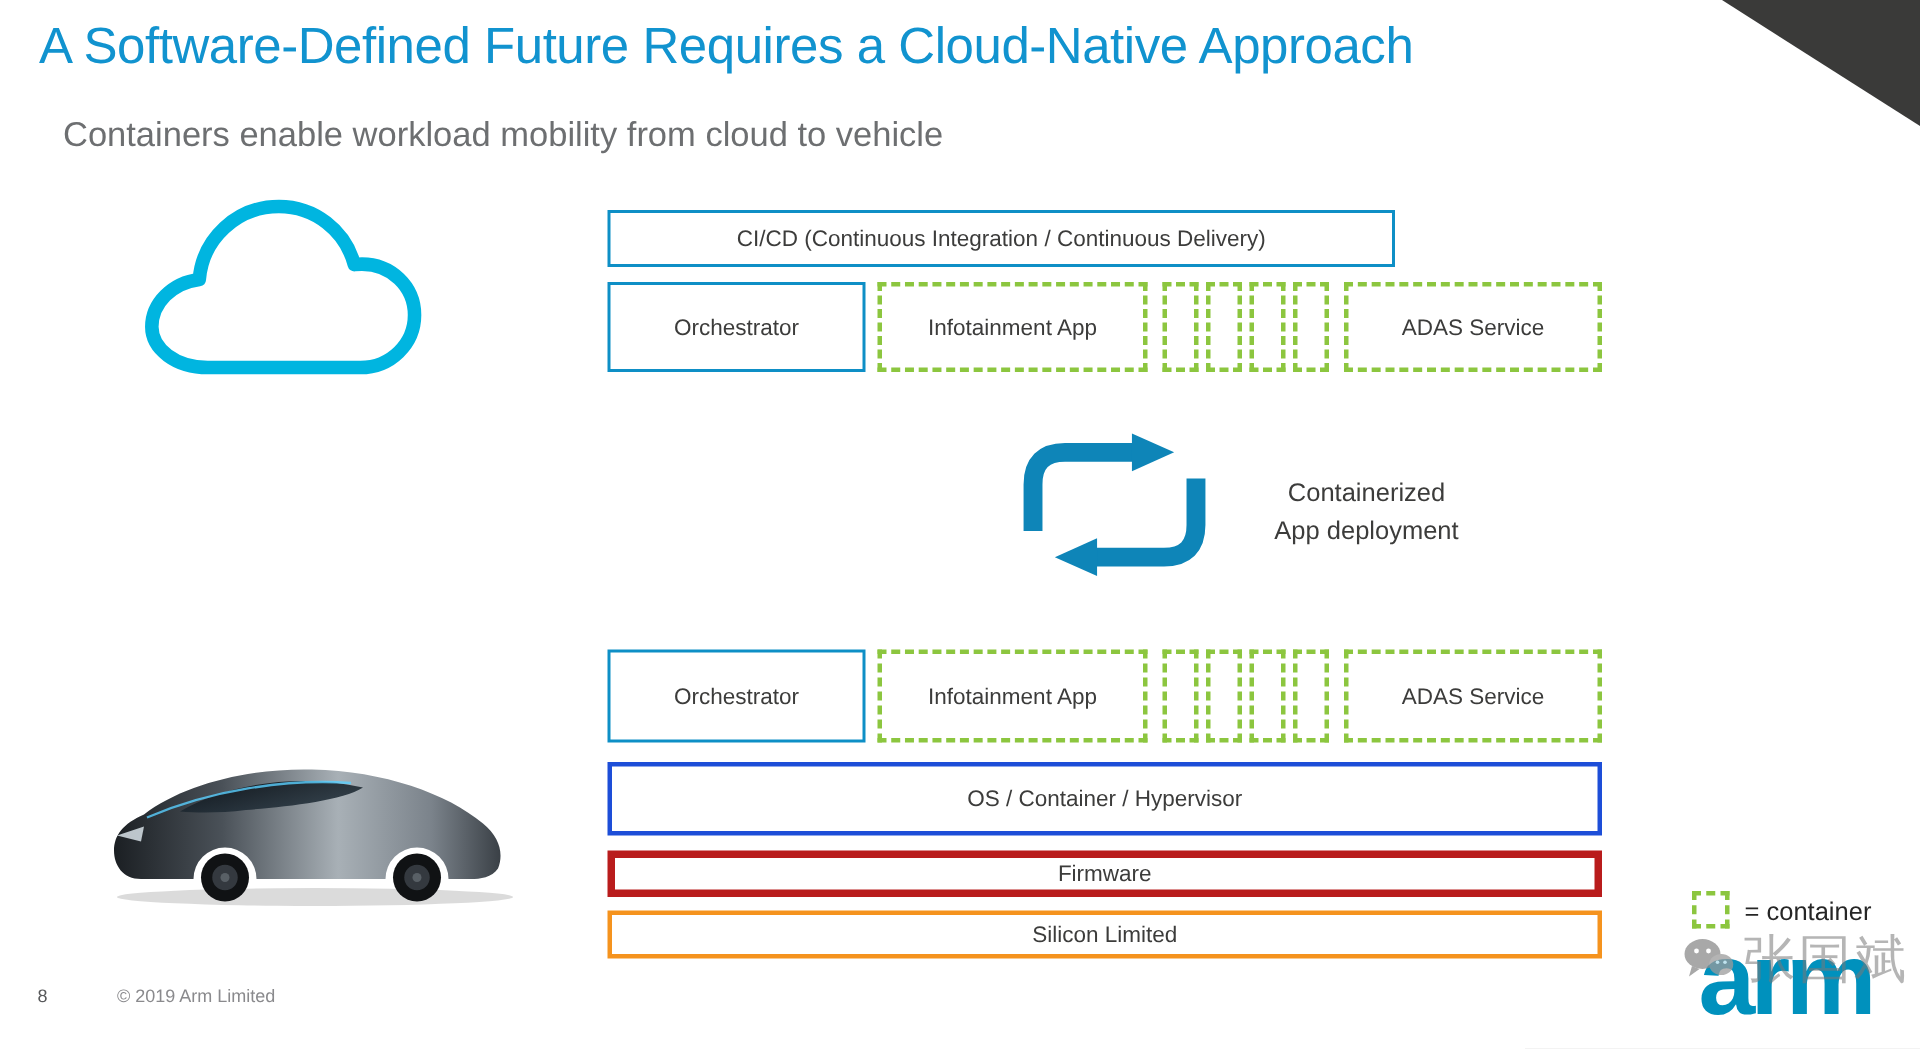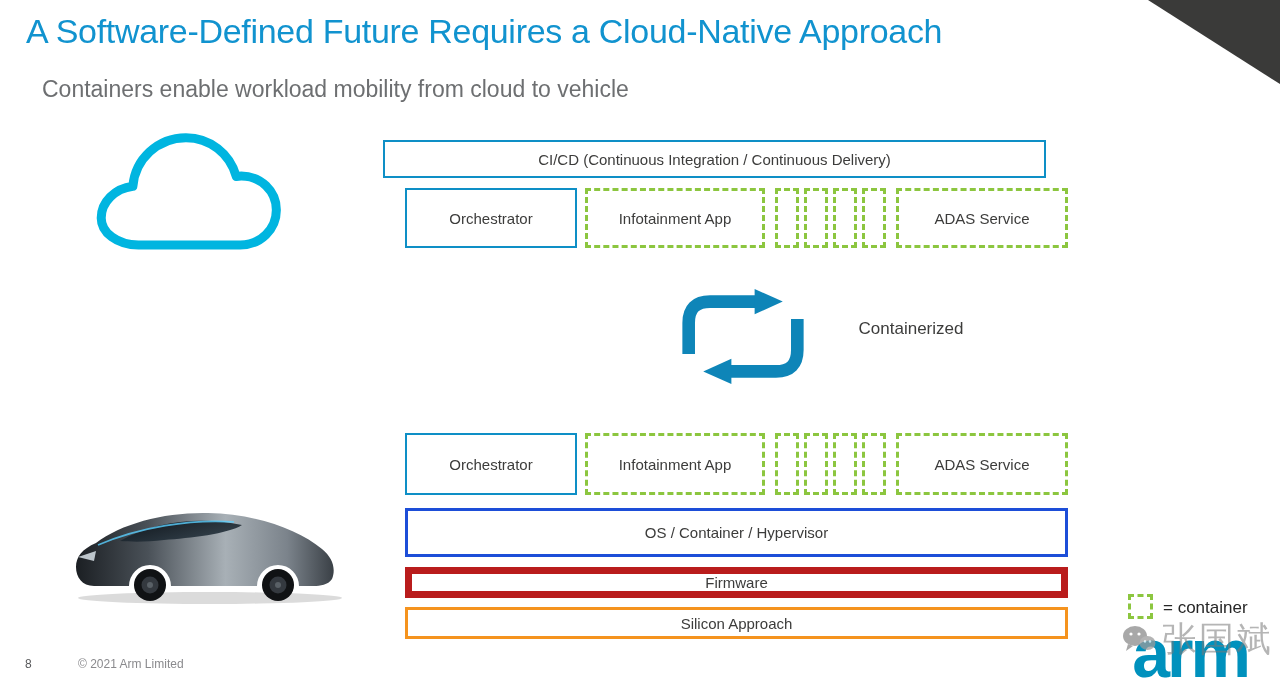--- a/index.html
+++ b/index.html
@@ -22,24 +22,24 @@
     font-size:23px;font-weight:400;color:#6d6f71;
   }
   .box{
     position:absolute;background:#fff;box-sizing:border-box;
     display:flex;align-items:center;justify-content:center;
     font-size:15px;color:#3c3c3b;text-align:center;
   }
   .blue{border:2.5px solid #0e8fc6;}
   .green{border:3px dashed #8cc63f;}
   .yellow{border:3px solid #1d4ed8;}
-  .orange1{border:7px solid #b91c1c;}
+  .orange1{border:5px solid #b91c1c;}
   .orange2{border:3px solid #f5931e;}
 
-  #cicd-box{left:383px;top:140px;width:663px;height:38px;}
+  #cicd-box{left:405px;top:140px;width:525px;height:38px;}
   
   #orch-cloud{left:405px;top:188px;width:172px;height:60px;}
   #info-cloud{left:585px;top:188px;width:180px;height:60px;}
   .slot-cloud{top:188px;width:24px;height:60px;}
   #adas-cloud{left:896px;top:188px;width:172px;height:60px;}
   
   #orch-veh{left:405px;top:433px;width:172px;height:62px;}
   #info-veh{left:585px;top:433px;width:180px;height:62px;}
   .slot-veh{top:433px;width:24px;height:62px;}
   #adas-veh{left:896px;top:433px;width:172px;height:62px;}
@@ -121,20 +121,21 @@
   </div>
 
   <svg class="cycle-svg" viewBox="0 0 140 100">
     <path d="M 14 68 L 14 36 Q 14 14 36 14 L 84 14" fill="none" stroke="#0e85b8" stroke-width="13"></path>
     <polygon points="82,1 82,27 111,14" fill="#0e85b8"></polygon>
     <path d="M 126 32 L 126 64 Q 126 86 104 86 L 56 86" fill="none" stroke="#0e85b8" stroke-width="13"></path>
     <polygon points="58,73 58,99 29,86" fill="#0e85b8"></polygon>
   </svg>
   <div class="deploy-label">
     <span>Containerized</span>
+    <span>App deployment</span>
   </div>
 
   <div class="box blue" id="orch-veh">
     <span>Orchestrator</span>
   </div>
   <div class="box green" id="info-veh">
     <span>Infotainment App</span>
   </div>
   <div class="box green slot-veh" style="left:775px"></div>
   <div class="box green slot-veh" style="left:804px"></div>
@@ -144,21 +145,21 @@
     <span>ADAS Service</span>
   </div>
 
   <div class="box yellow" id="os-box">
     <span>OS / Container / Hypervisor</span>
   </div>
   <div class="box orange1" id="fw-box">
     <span>Firmware</span>
   </div>
   <div class="box orange2" id="si-box">
-    <span>Silicon Approach</span>
+    <span>Silicon Limited</span>
   </div>
 
   <svg class="car-svg" viewBox="0 0 282 122">
     <defs>
       <linearGradient id="bodyGrad" x1="0" y1="0" x2="1" y2="0">
         <stop offset="0%" stop-color="#1b1f23"></stop>
         <stop offset="28%" stop-color="#4a5158"></stop>
         <stop offset="58%" stop-color="#a8b0b6"></stop>
         <stop offset="82%" stop-color="#7b838b"></stop>
         <stop offset="100%" stop-color="#3a4046"></stop>
@@ -192,21 +193,21 @@
     <circle cx="80" cy="100" r="3" fill="#596066"></circle>
     <circle cx="208" cy="100" r="16" fill="#101214"></circle>
     <circle cx="208" cy="100" r="8.5" fill="#34393f"></circle>
     <circle cx="208" cy="100" r="3" fill="#596066"></circle>
   </svg>
 
   <div class="legend-swatch"></div>
   <div class="legend-label">= container</div>
 
   <div class="page-number">8</div>
-  <div class="copyright">© 2021 Arm Limited</div>
+  <div class="copyright">© 2019 Arm Limited</div>
 
   <div class="watermark">
     <svg width="34" height="30" viewBox="0 0 34 30">
       <ellipse cx="13" cy="11" rx="12" ry="10" fill="#8b8b8b"></ellipse>
       <path d="M 6 19 L 4 26 L 11 21 Z" fill="#8b8b8b"></path>
       <circle cx="9" cy="9" r="1.6" fill="#fff"></circle>
       <circle cx="17" cy="9" r="1.6" fill="#fff"></circle>
       <ellipse cx="25.5" cy="18" rx="8" ry="7" fill="#9b9b9b"></ellipse>
       <circle cx="23" cy="16.5" r="1.2" fill="#fff"></circle>
       <circle cx="28" cy="16.5" r="1.2" fill="#fff"></circle>

